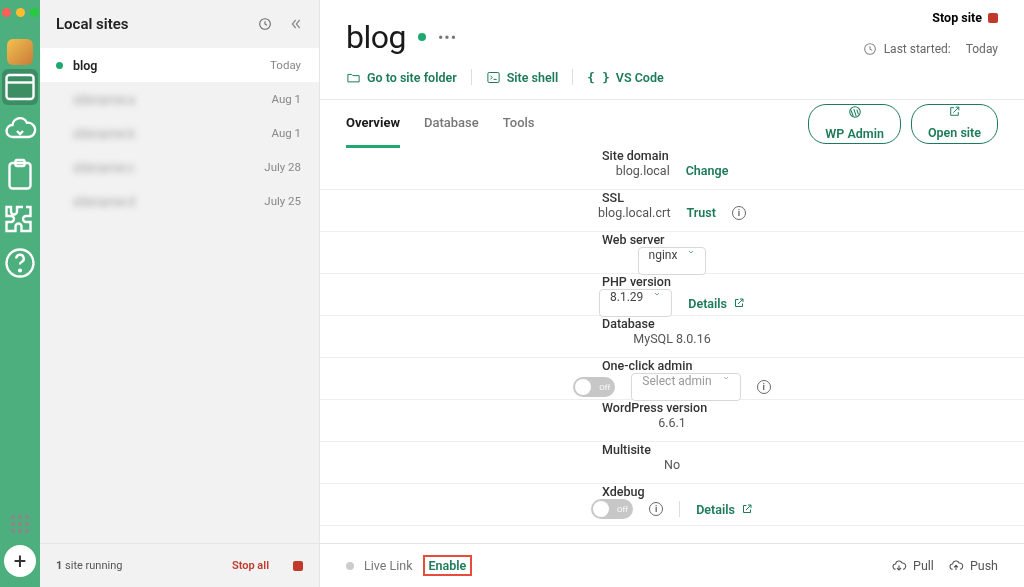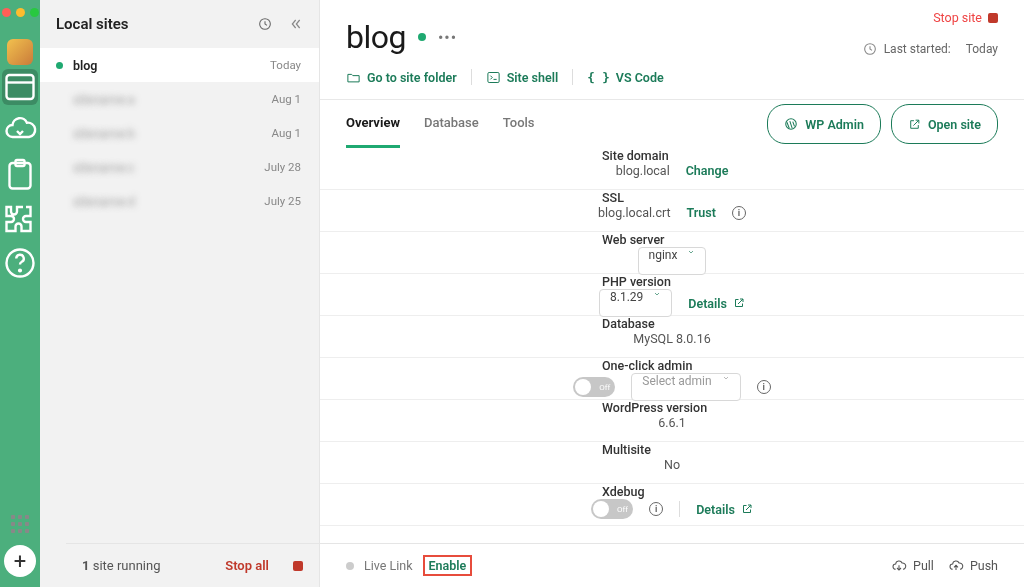--- a/index.html
+++ b/index.html
@@ -25,45 +25,45 @@
   .sidebar-header { height:48px; display:flex; align-items:center; padding:0 16px; justify-content:space-between; }
   .sidebar-header h2 { font-size:15px; font-weight:600; color:#222; }
   .sidebar-header-icons { display:flex; gap:14px; align-items:center; }
   .sites-list { flex:1; overflow:auto; }
   .site-row { display:flex; align-items:center; justify-content:space-between; height:34px; padding:0 18px 0 16px; font-size:12.5px; color:#555; cursor:pointer; }
   .site-row.active { background:#fff; }
   .site-row-left { display:flex; align-items:center; gap:10px; }
   .site-dot { width:7px; height:7px; border-radius:50%; background:#1fa971; }
   .site-date { color:#888; font-size:11.5px; }
   .blur-text { color:transparent; text-shadow:0 0 6px rgba(80,80,80,0.5); }
-  .sidebar-footer { height:44px; display:flex; align-items:center; padding:0 16px; justify-content:space-between; font-size:13px; color:#555; border-top:1px solid #e5e5e5;margin-left:26px; }
+  .sidebar-footer { height:44px; display:flex; align-items:center; padding:0 16px; justify-content:space-between; font-size:11px; color:#555; border-top:1px solid #e5e5e5; }
   .sidebar-footer .stop-all { color:#c0392b; font-weight:600; display:flex; align-items:center; gap:24px; cursor:pointer; }
   .stop-sq { width:10px; height:10px; background:#c0392b; border-radius:2px; }
   
   .main { flex:1; display:flex; flex-direction:column; position:relative; }
   .main-top { padding:18px 26px 0 26px; border-bottom:1px solid #e8e8e8; }
   .top-row { display:flex; justify-content:space-between; align-items:flex-start; }
-  .stop-site { color:#ef4444; font-weight:400; font-size:12.5px; display:flex; align-items:center; gap:6px; cursor:pointer; margin-top:-8px; }
+  .stop-site { color:#000000; font-weight:700; font-size:12.5px; display:flex; align-items:center; gap:6px; cursor:pointer; margin-top:-8px; }
   .last-started { color:#666; font-size:12px; display:flex; align-items:center; gap:6px; margin-top:12px; }
   .site-title-row { display:flex; align-items:center; gap:12px; }
   .site-title { font-size:32px; font-weight:400; color:#1a1a1a; letter-spacing:-0.5px; }
   .title-dot { width:8px; height:8px; border-radius:50%; background:#1fa971; }
   .title-more { color:#777; font-size:16px; letter-spacing:1px; cursor:pointer; }
   .quick-links { display:flex; gap:0; align-items:center; padding:12px 0 14px; font-size:12.5px; color:#1c7b59; }
   .quick-link { display:flex; align-items:center; gap:6px; cursor:pointer; padding:0 14px; color:#1c7b59; font-weight:600; }
   .quick-link:first-child { padding-left:0; }
   .quick-sep { width:1px; height:16px; background:#ddd; }
   .quick-link svg { stroke:#1c7b59; fill:none; stroke-width:1.6; }
   
   .tabs-row { display:flex; justify-content:space-between; align-items:center; padding:0 26px; height:48px; }
   .tabs { display:flex; gap:24px; height:100%; align-items:center; }
   .tab { font-size:13px; color:#777; height:100%; display:flex; align-items:center; cursor:pointer; border-bottom:3px solid transparent; font-weight:500; }
   .tab.active { color:#1a1a1a; border-bottom-color:#1fa971; font-weight:700; }
   .action-buttons { display:flex; gap:10px; }
-  .pill-btn { border:1.5px solid #1c7b59; color:#1c7b59; background:#fff; border-radius:18px; height:40px; padding:0 16px; font-size:12.5px; font-weight:600; display:flex; align-items:center; gap:7px; cursor:pointer; }
+  .pill-btn { border:1.5px solid #1c7b59; color:#1c7b59; background:#fff; border-radius:18px; height:40px; padding:0 16px; font-size:12.5px; font-weight:600; display:flex; align-items:center; gap:7px; cursor:pointer;flex-direction:column; }
   .pill-btn svg { stroke:#1c7b59; fill:none; stroke-width:1.8; }
   
   .details { flex:1; overflow:auto; }
   .detail-row { display:flex; align-items:center; padding:0 26px; height:42px; border-bottom:1px solid #eee; font-size:12.5px;flex-direction:column; }
   .detail-label { width:140px; color:#333; font-weight:500; }
   .detail-value { display:flex; align-items:center; gap:16px; color:#555; }
   .link-green { color:#1c7b59; font-weight:600; cursor:pointer; display:flex; align-items:center; gap:6px; }
   .select-box { border:1px solid #d8d8d8; border-radius:4px; height:28px; padding:0 10px; display:flex; align-items:flex-start; gap:10px; font-size:12px; color:#444; cursor:pointer; background:#fff; }
   .chev { width:8px; height:8px; }
   .toggle { width:42px; height:20px; border-radius:10px; background:#c7c7c7; position:relative; display:flex; align-items:center; font-size:8px; color:#fff; padding:0 5px; justify-content:flex-end; cursor:pointer; }

